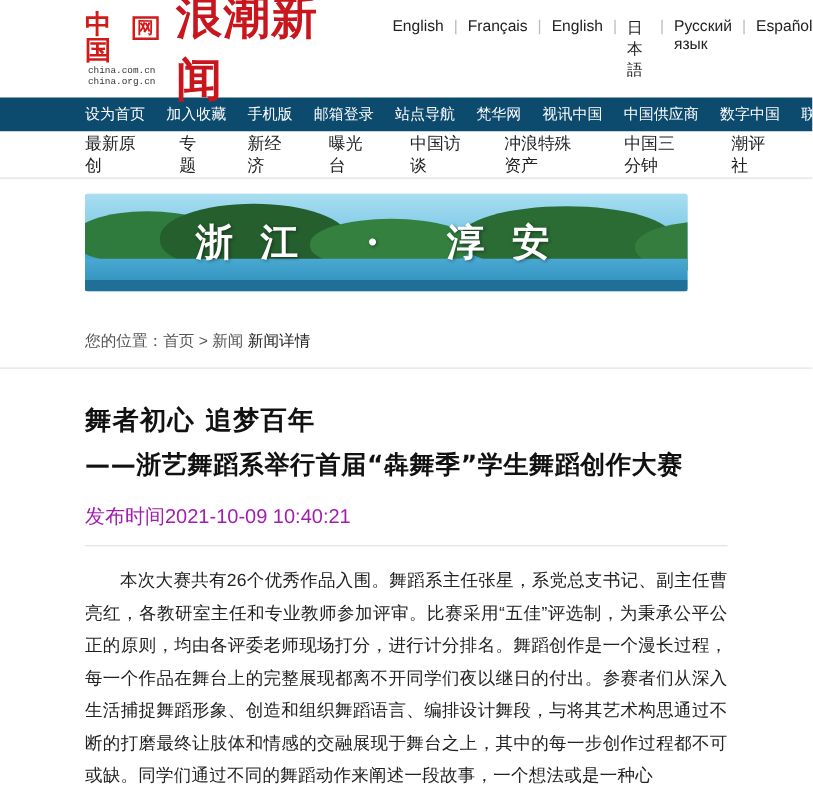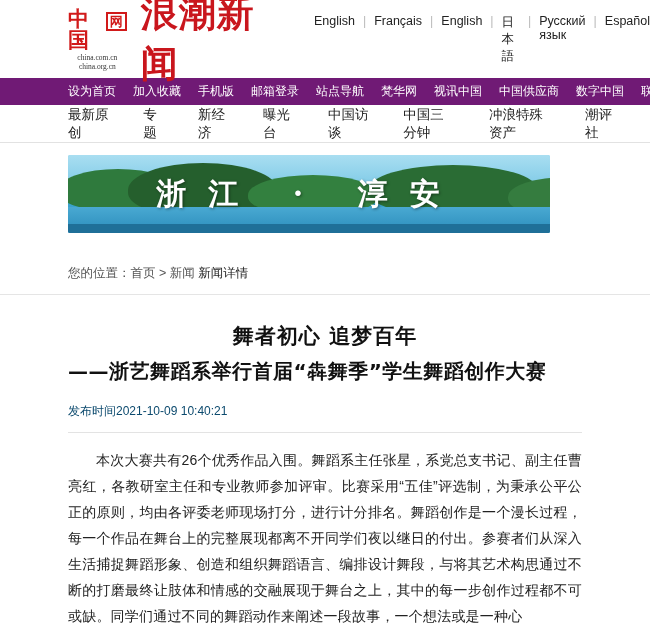--- a/index.html
+++ b/index.html
@@ -31,39 +31,39 @@
     font-family: "DejaVu Serif", serif;
     font-weight: bold;
   }
   .logo-cn .g1 { font-size: 21px; letter-spacing: 1px; }
   .logo-cn .g2 {
     font-size: 13px; border: 2px solid #d11a1a; padding: 0 2px;
     margin-left: 3px; line-height: 15px;
   }
   .logo-cn .url {
     font-size: 7.5px; color: #333; margin-top: 3px; text-align: center;
-    font-family: Liberation Serif, serif; letter-spacing: 0px;
+    font-family: Liberation Mono, monospace; letter-spacing: 0px;
   }
   .logo-cn .url div { line-height: 9px; }
   .brand {
     font-size: 37px; color: #c9161d; font-weight: bold;
     margin-left: 14px; letter-spacing: 1px;
     font-family: "DejaVu Serif", serif;
   }
   .lang-nav {
     margin-left: 42px;
     display: flex; align-items: flex-start;
     font-size: 12.5px; color: #333;
   }
   .lang-nav .sep { color: #bbb; margin: 0 8px; }
   .lang-nav a { color: #222; text-decoration: none; }
 
   
   .rednav {
-    background: #701a75;
+    background: #0c4a6e;
     height: 27px;
     display: flex;
     align-items: center;
     padding-left: 68px;
     color: #fff;
     font-size: 12px;
     overflow: hidden;
     white-space: nowrap;
   }
   .rednav span.item { margin-right: 17px; }
@@ -133,31 +133,30 @@
   .crumb .cur { color: #222; margin-top: 40px; }
 
   
   .article { padding: 0 68px; }
   .title-block { padding: 26px 0 0 0; }
   .title1 {
     font-size: 21px; font-weight: bold; color: #111;
     font-family: "DejaVu Sans", sans-serif;
     letter-spacing: 1px;
     line-height: 30px;
-    text-align: center;
   }
   .title2 {
     font-size: 20px; font-weight: bold; color: #111;
     font-family: "DejaVu Sans", sans-serif;
     letter-spacing: 0.5px;
     line-height: 32px;
     margin-top: 4px;
   }
   .pubdate {
-    font-size: 12px; color: #0c4a6e;
+    font-size: 16px; color: #a21caf;
     margin: 16px 0 6px 0;
     padding-bottom: 12px;
   }
   .divider { border-bottom: 1px solid #e3e3e3; }
   .body-text {
     font-size: 14px;
     color: #222;
     line-height: 26px;
     text-align: justify;
     letter-spacing: 0.2px;
@@ -212,22 +211,22 @@
     <span class="item">联播</span>
 
   </div>
 
   <div class="subnav">
     <span class="item">最新原创</span>
     <span class="item">专题</span>
     <span class="item">新经济</span>
     <span class="item">曝光台</span>
     <span class="item">中国访谈</span>
+    <span class="item">冲浪特殊资产</span>
     <span class="item">中国三分钟</span>
-    <span class="item">冲浪特殊资产</span>
     <span class="item">潮评社</span>
   </div>
 
   <div class="banner-wrap">
     <div class="banner">
       <div class="sky"></div>
       <div class="hill h1"></div>
       <div class="hill h2"></div>
       <div class="hill h3"></div>
       <div class="hill h4"></div>

